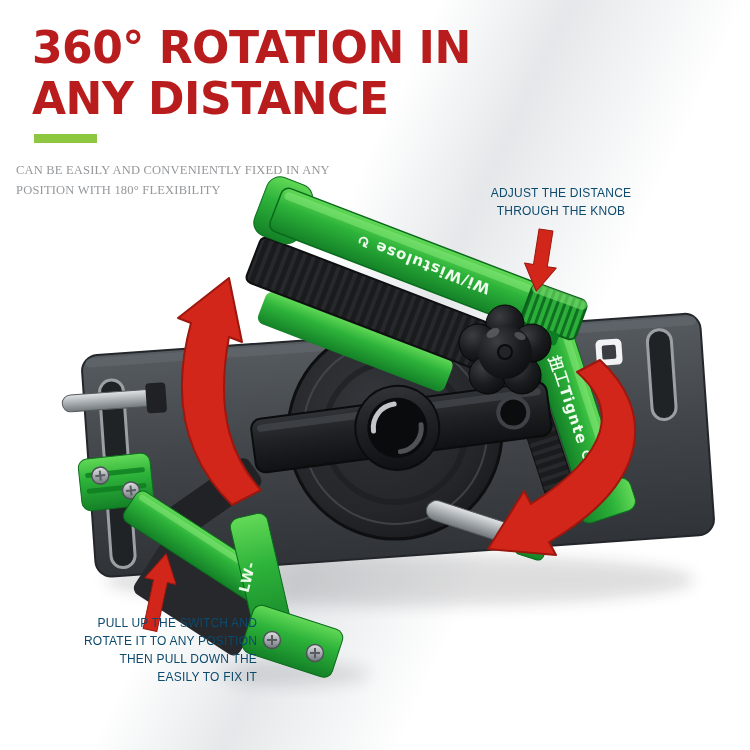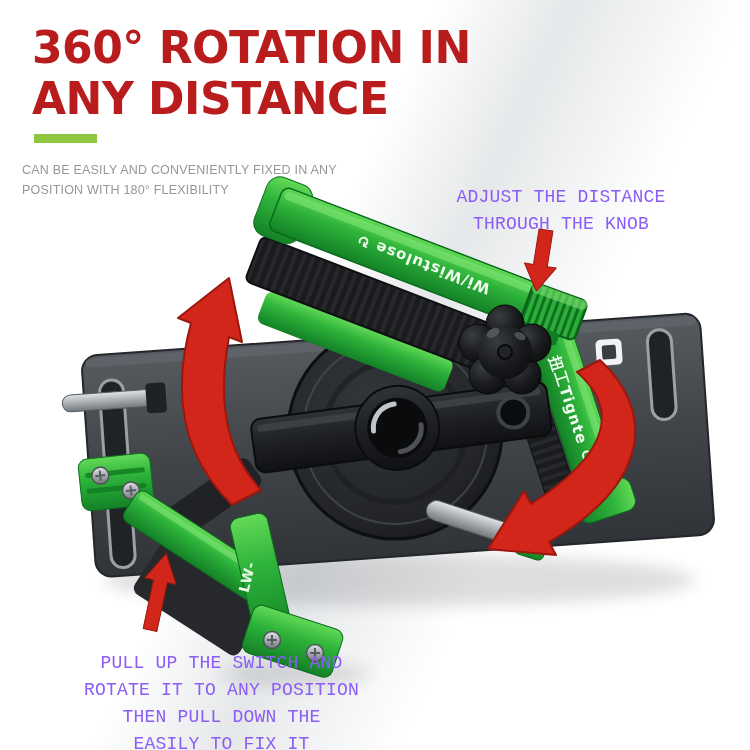--- a/index.html
+++ b/index.html
@@ -5,26 +5,26 @@
   html,body{margin:0;padding:0;background:#fff;}
   .page{position:relative;width:750px;height:750px;overflow:hidden;
         font-family:"Liberation Sans",sans-serif;
         background:#fff;}
   .beam{position:absolute;inset:0;pointer-events:none;
         background:linear-gradient(115deg,rgba(232,234,236,0) 40%,rgba(226,229,231,0.9) 52%,rgba(236,238,239,0) 68%);}
   .headline{position:absolute;left:32px;top:22px;z-index:5;
             font-family:"DejaVu Sans","Liberation Sans",sans-serif;
             font-weight:900;font-size:44px;line-height:1.16;color:#b91c1c;letter-spacing:-0.5px;}
   .accent-bar{position:absolute;left:34px;top:134px;width:63px;height:9px;z-index:5;}
-  .subtitle{position:absolute;left:22px;top:160px;z-index:5;
-            font-size:12.5px;line-height:1.6;color:#95979a;font-weight:500;letter-spacing:0.2px;}
-  .note{position:absolute;z-index:6;font-size:18px;line-height:1.5;color:#8b5cf6;
-        font-weight:500;letter-spacing:0.2px;font-family:Liberation Mono, monospace;}
+  .subtitle{position:absolute;left:16px;top:160px;z-index:5;
+            font-size:12.5px;line-height:1.6;color:#95979a;font-weight:500;letter-spacing:0.2px;font-family:Liberation Serif, serif;}
+  .note{position:absolute;z-index:6;font-size:12px;line-height:1.5;color:#0c4a6e;
+        font-weight:500;letter-spacing:0.2px;}
   .note-knob{left:455px;top:184px;width:212px;text-align:center;}
-  .note-switch{left:84px;top:650px;text-align:center;}
+  .note-switch{left:84px;top:614px;text-align:right;}
   .scene{position:absolute;inset:0;z-index:2;}
   svg text{font-family:"DejaVu Sans","Liberation Sans",sans-serif;}
 </style>
 </head>
 <body>
 
 <div class="page">
   <div class="beam"></div>
 
   <div class="scene">

